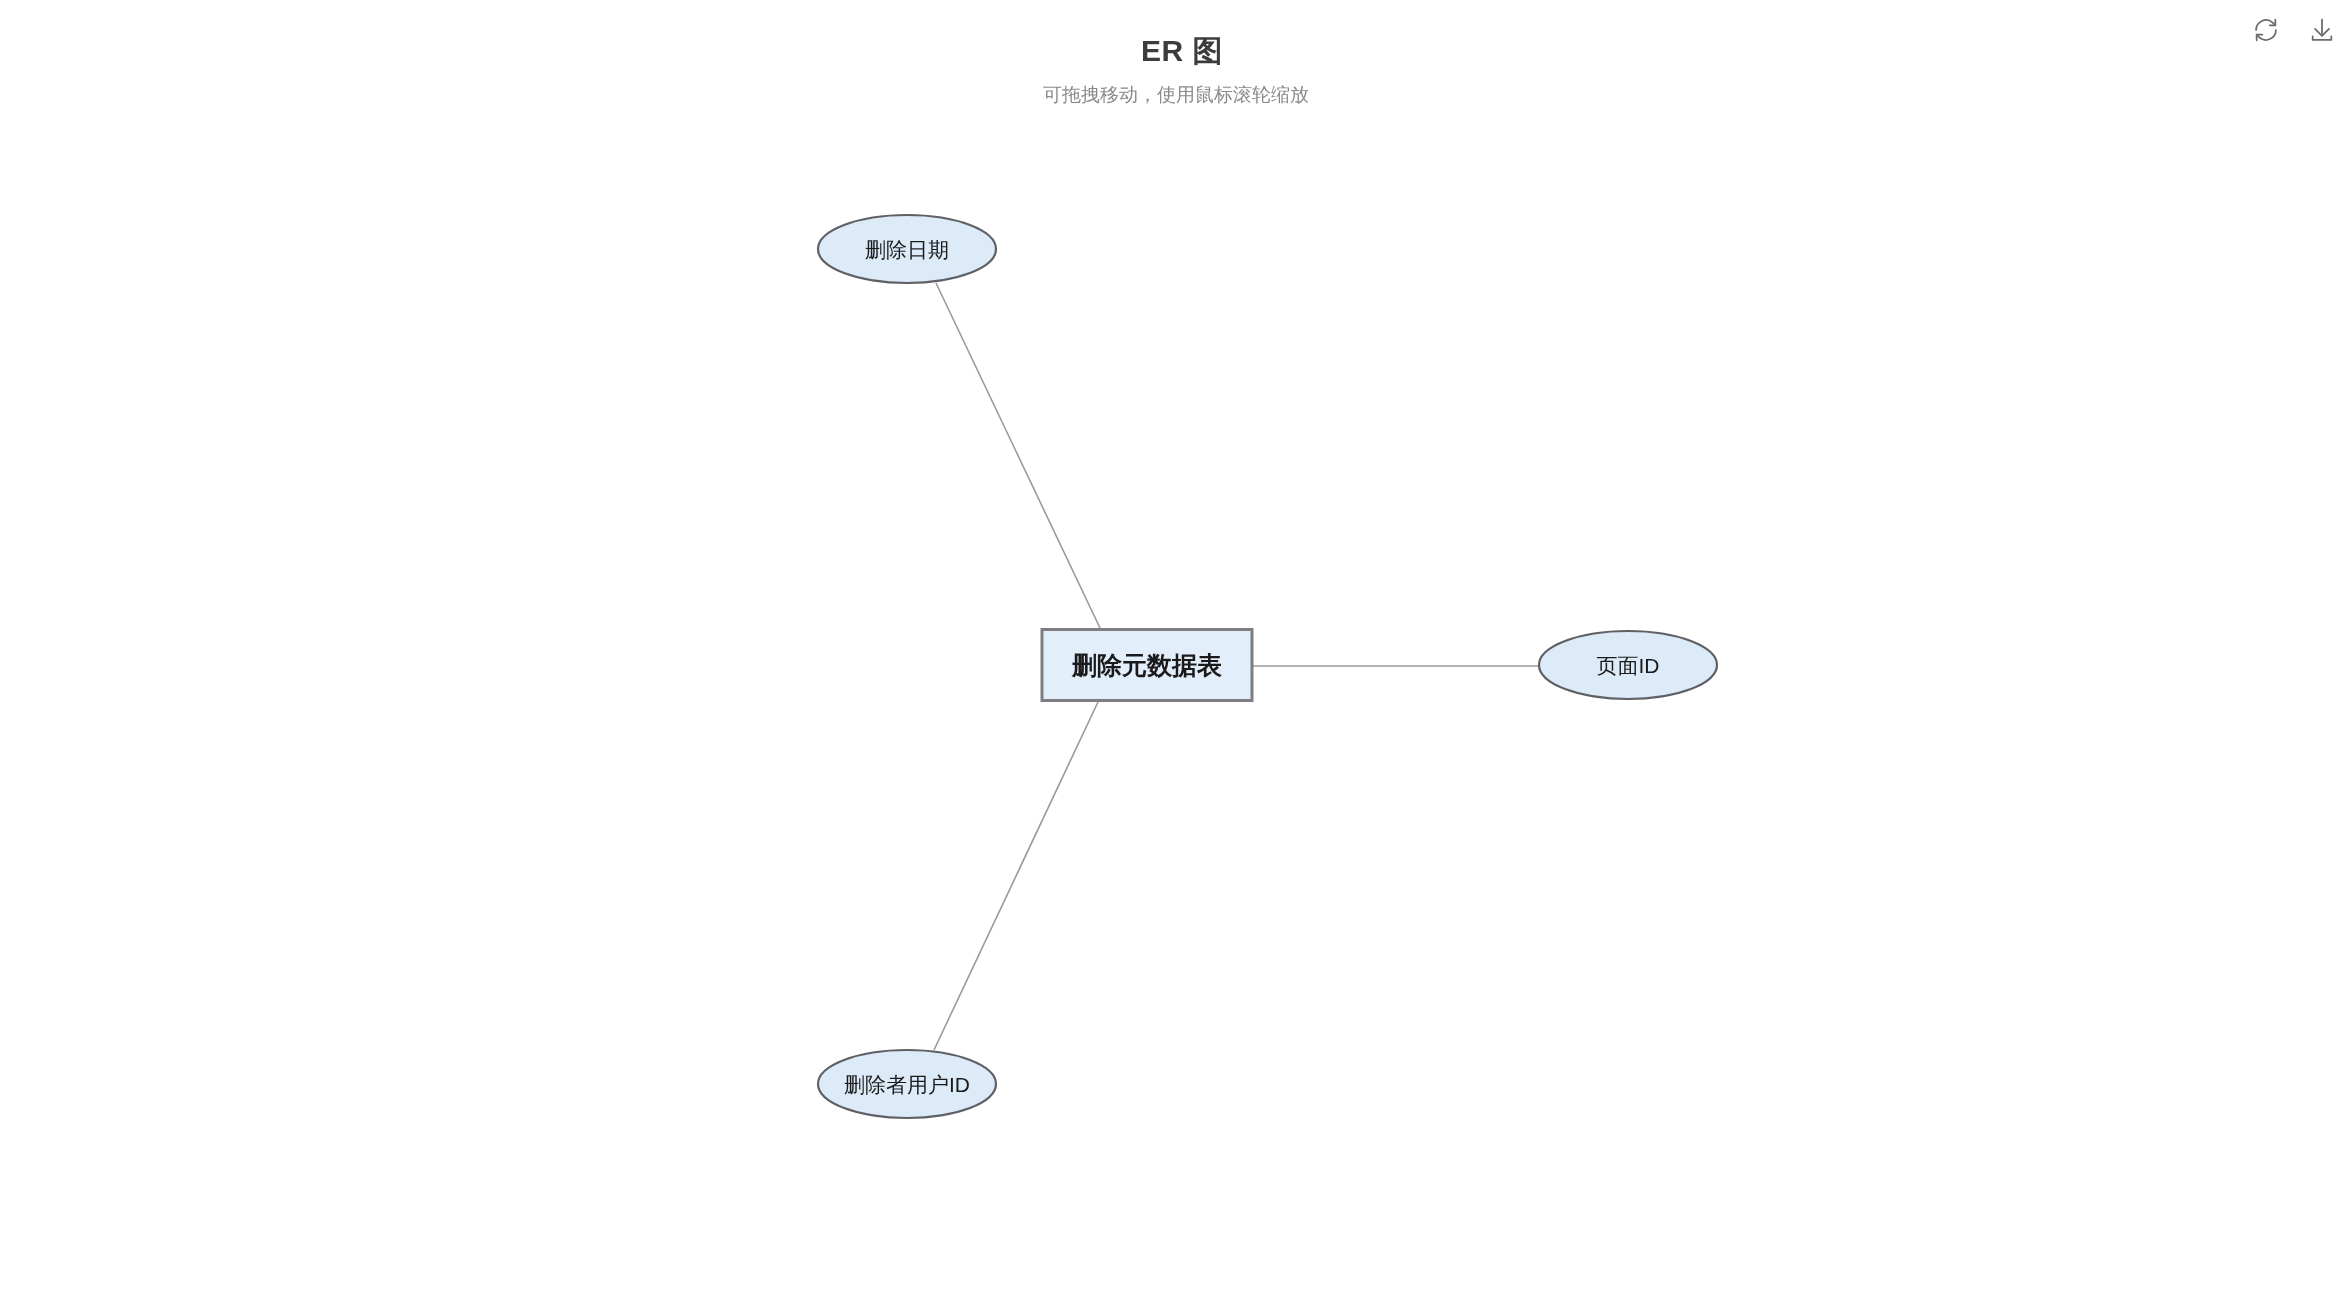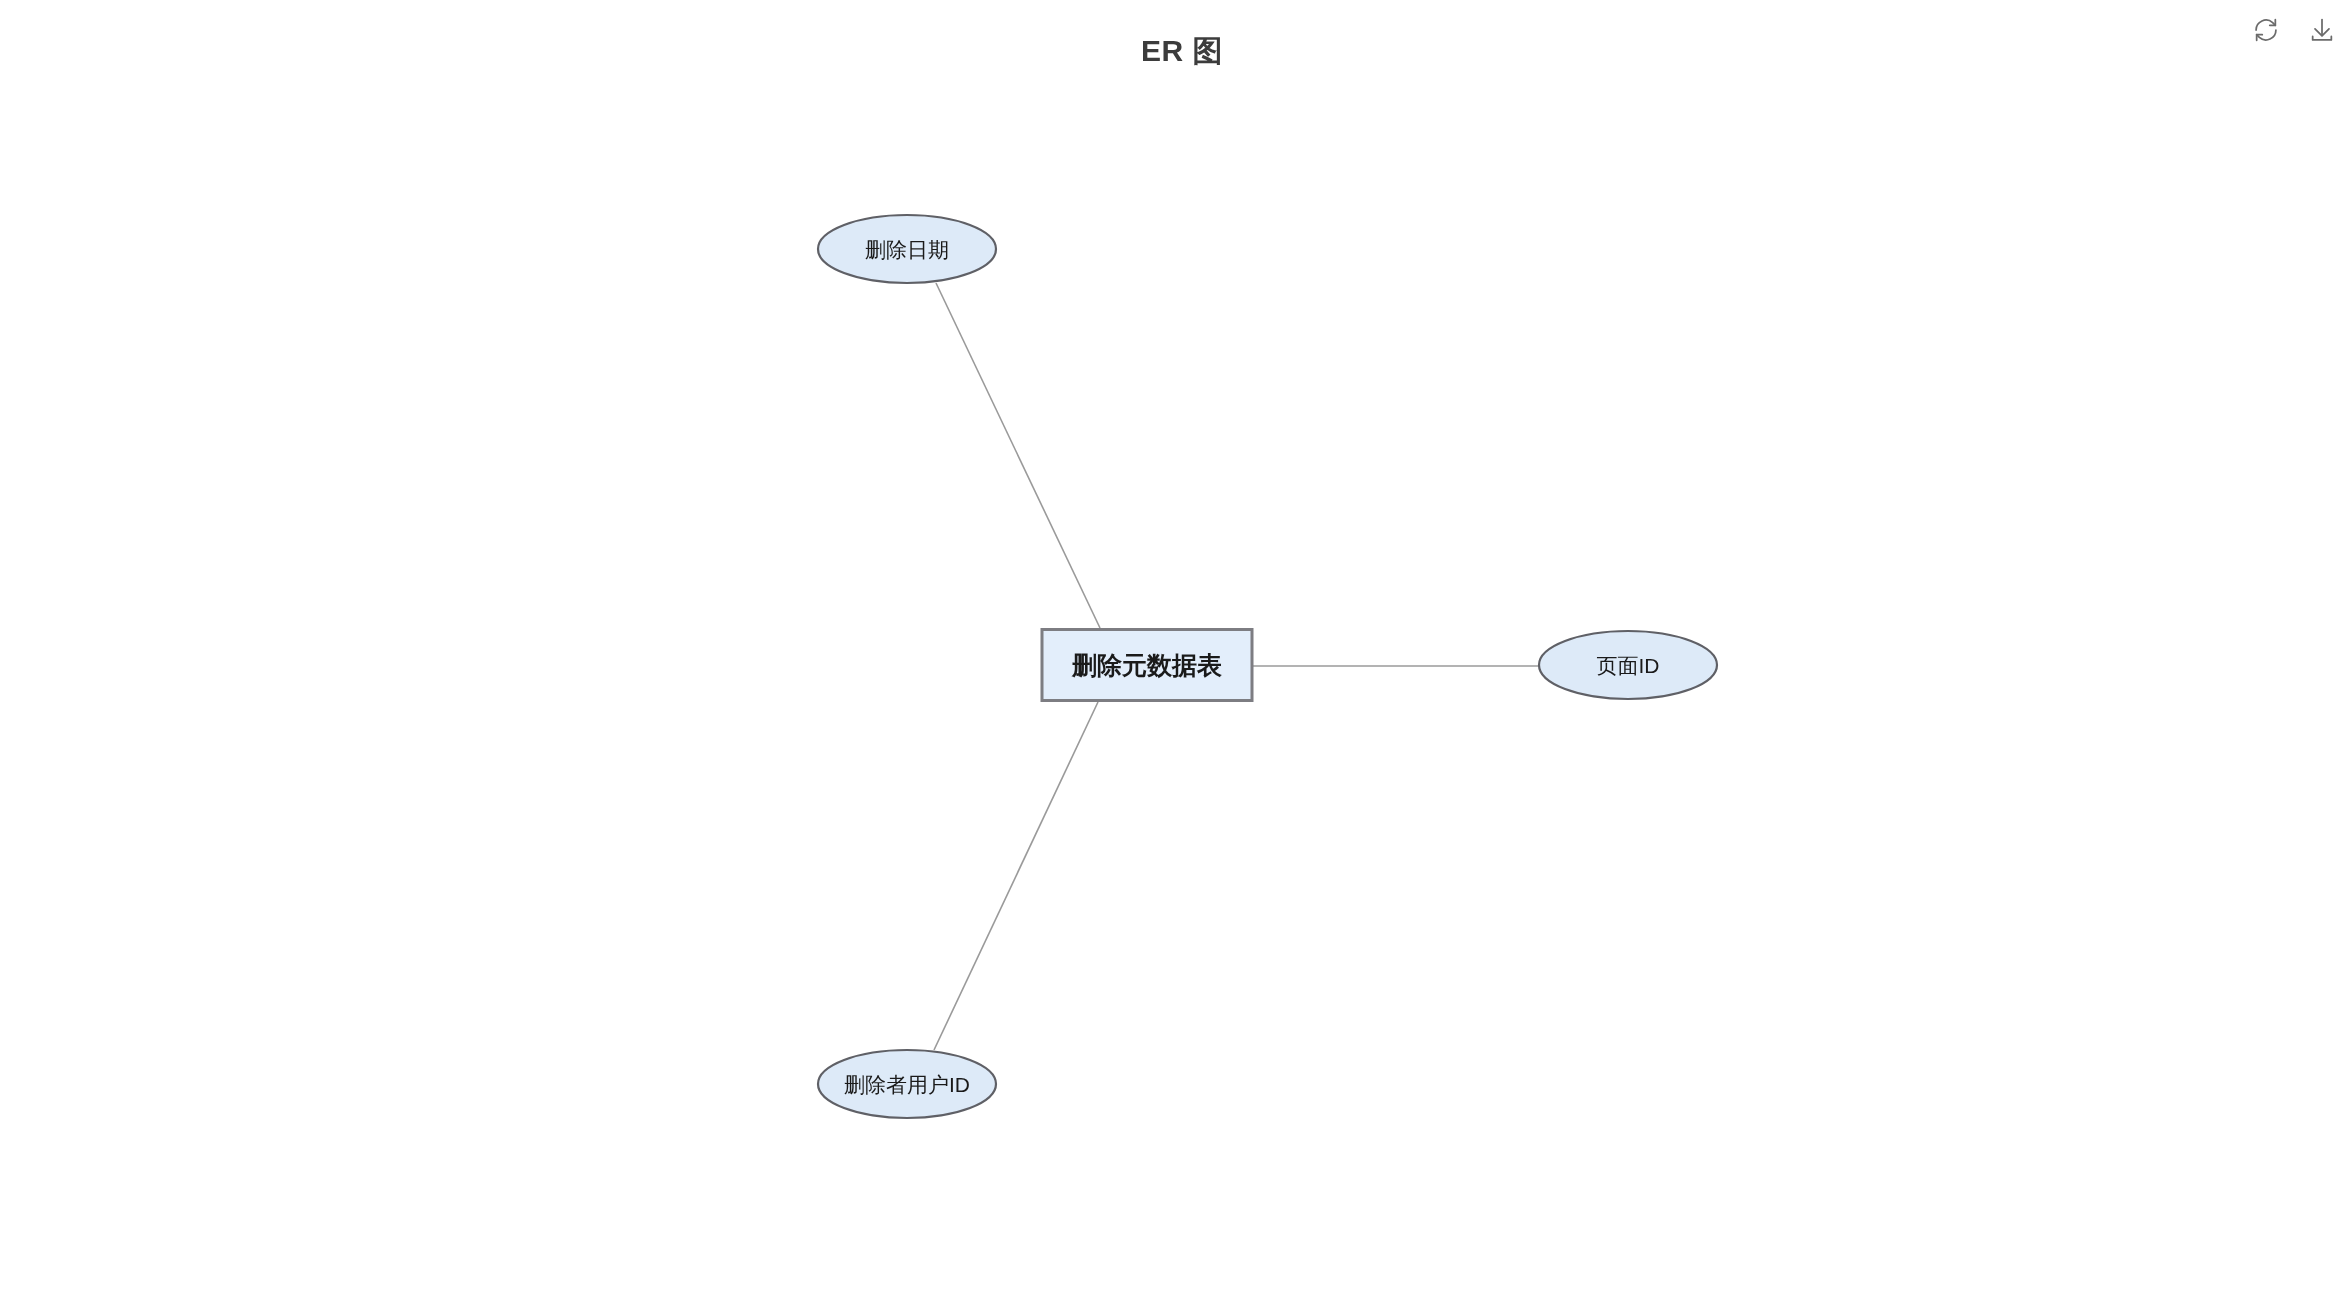--- a/index.html
+++ b/index.html
@@ -116,20 +116,21 @@
     fill: #1a1a1a;
     text-anchor: middle;
     dominant-baseline: middle;
   }
 </style>
 </head>
 <body>
 
 <div class="header">
   <h1 class="page-title">ER 图</h1>
+  <p class="page-subtitle">可拖拽移动，使用鼠标滚轮缩放</p>
 </div>
 
 <div class="toolbar">
   <button class="tool-btn" title="reset-view">
     <span>
       <svg width="28" height="28" viewBox="0 0 24 24" fill="none" stroke="#6b6b6b" stroke-width="1.5" stroke-linecap="round" stroke-linejoin="round">
         <path d="M3.5 12a8.5 8.5 0 0 1 14.2-6.3L20 8"></path>
         <polyline points="20,3.2 20,8 15.2,8"></polyline>
         <path d="M20.5 12a8.5 8.5 0 0 1-14.2 6.3L4 16"></path>
         <polyline points="4,20.8 4,16 8.8,16"></polyline>

